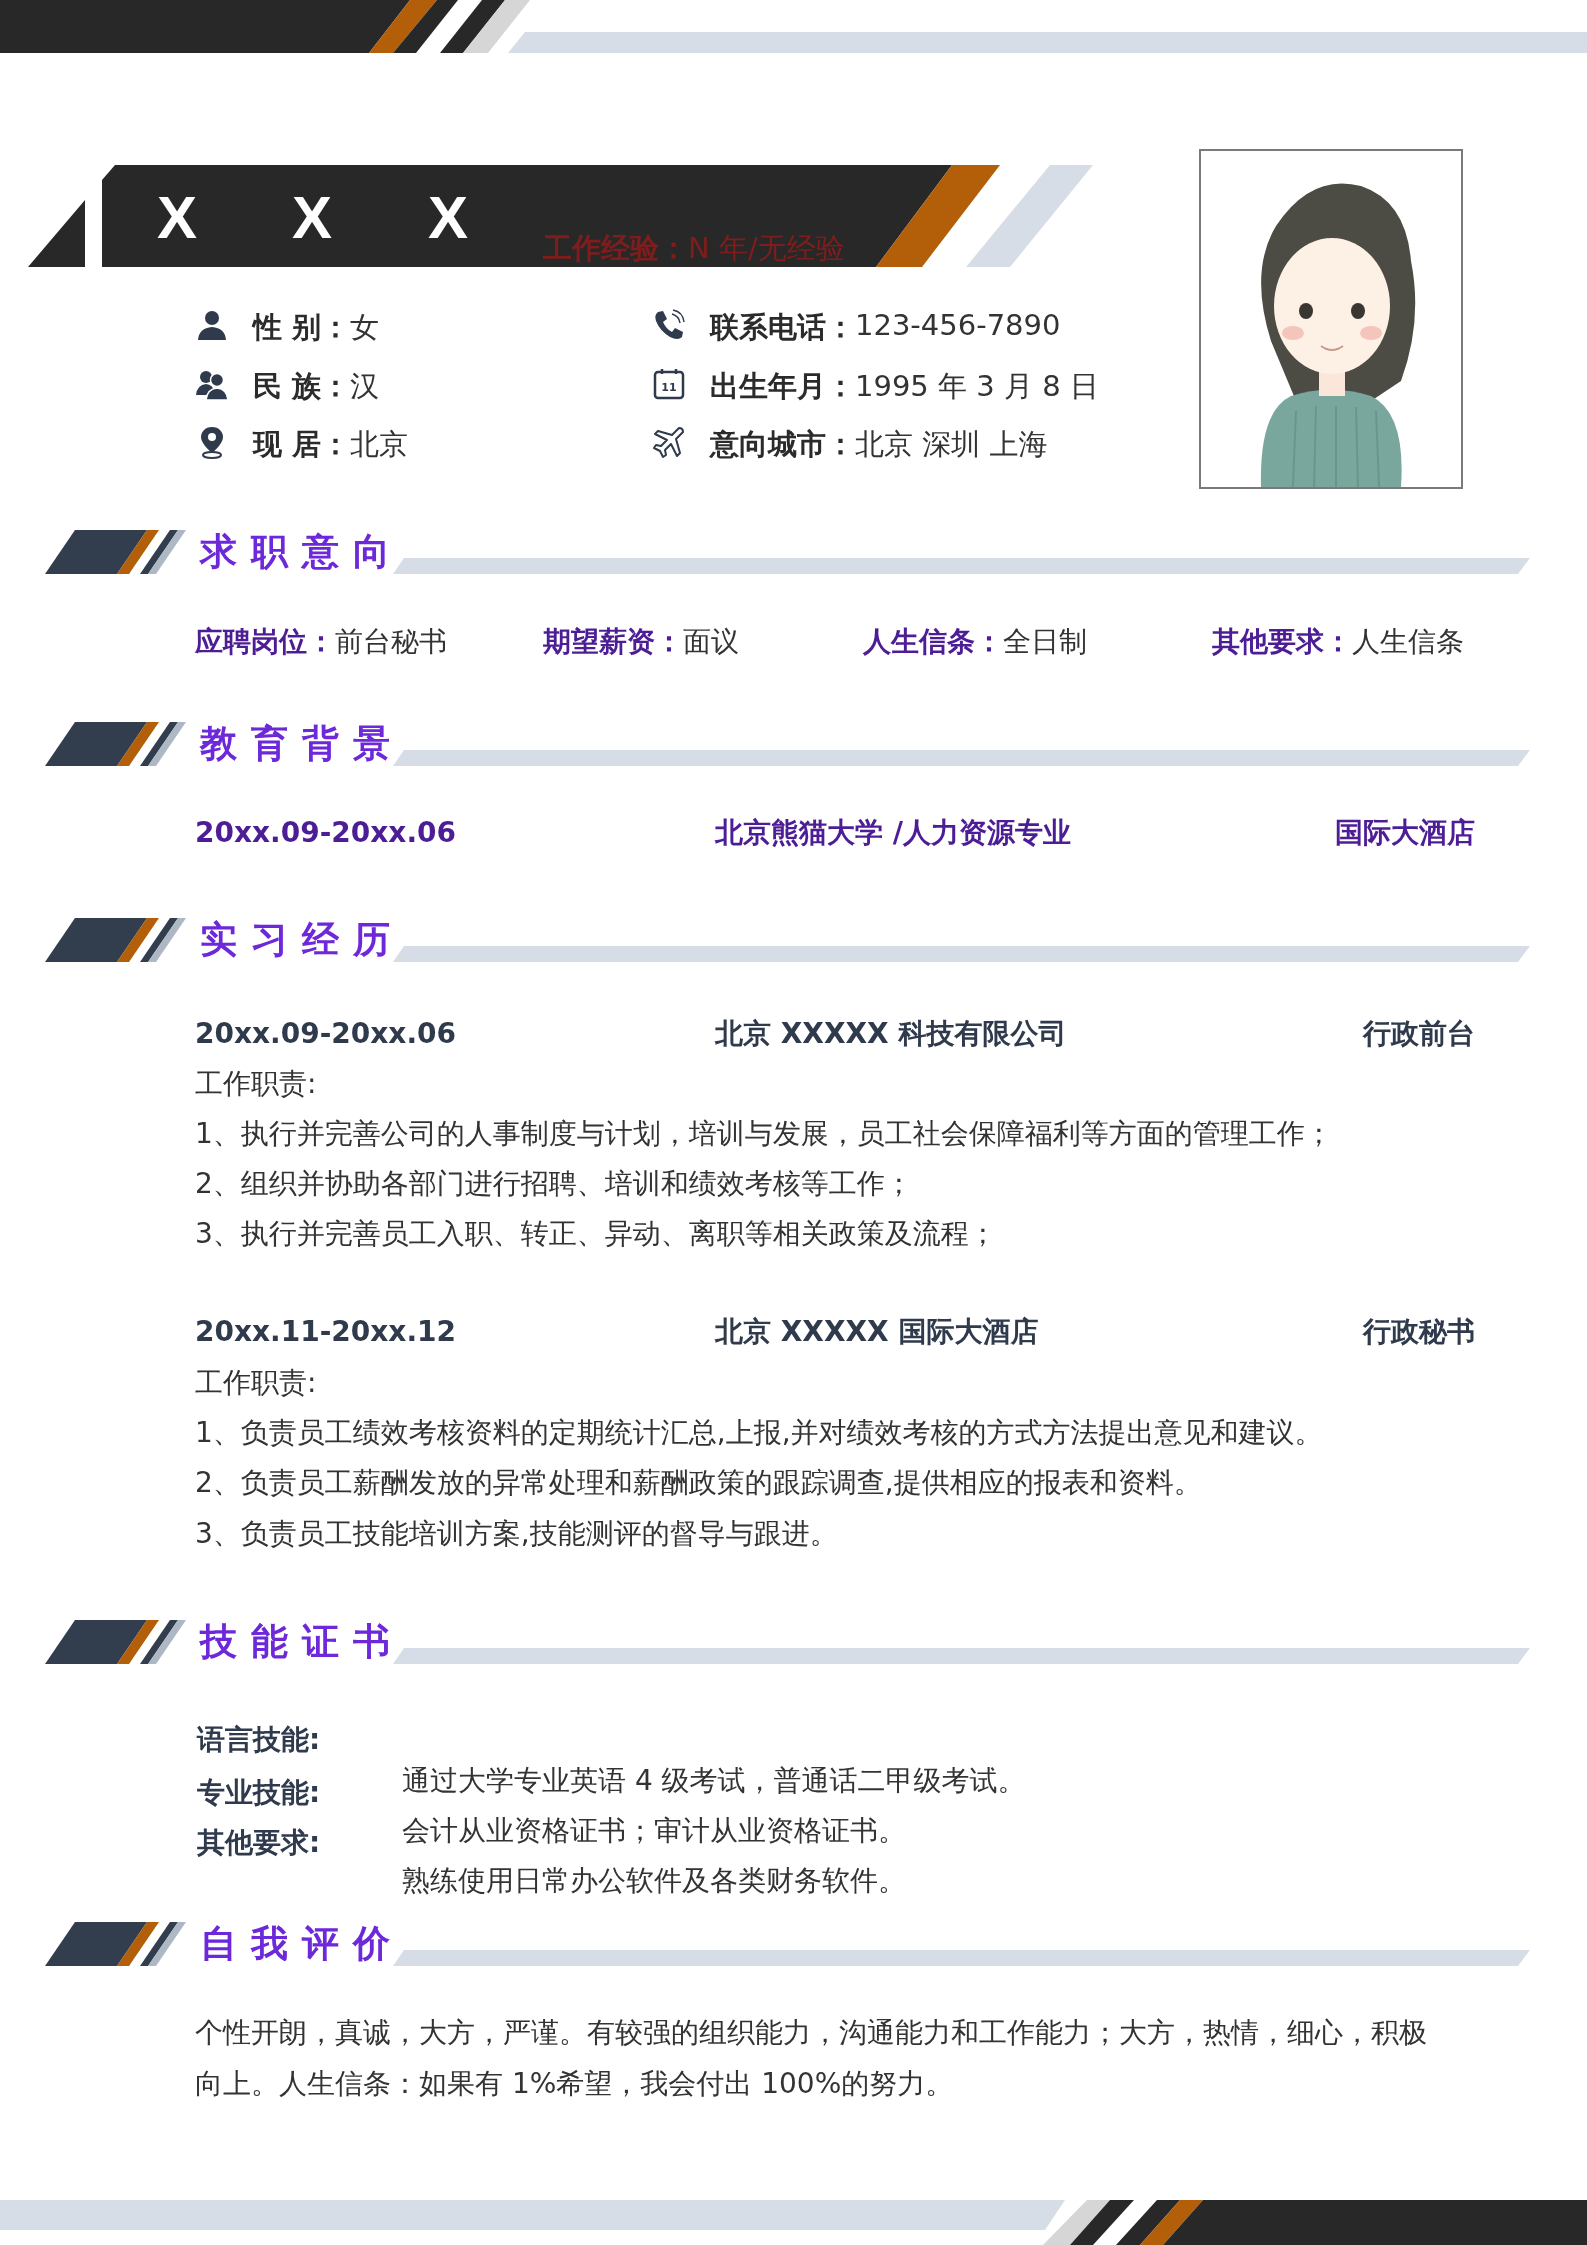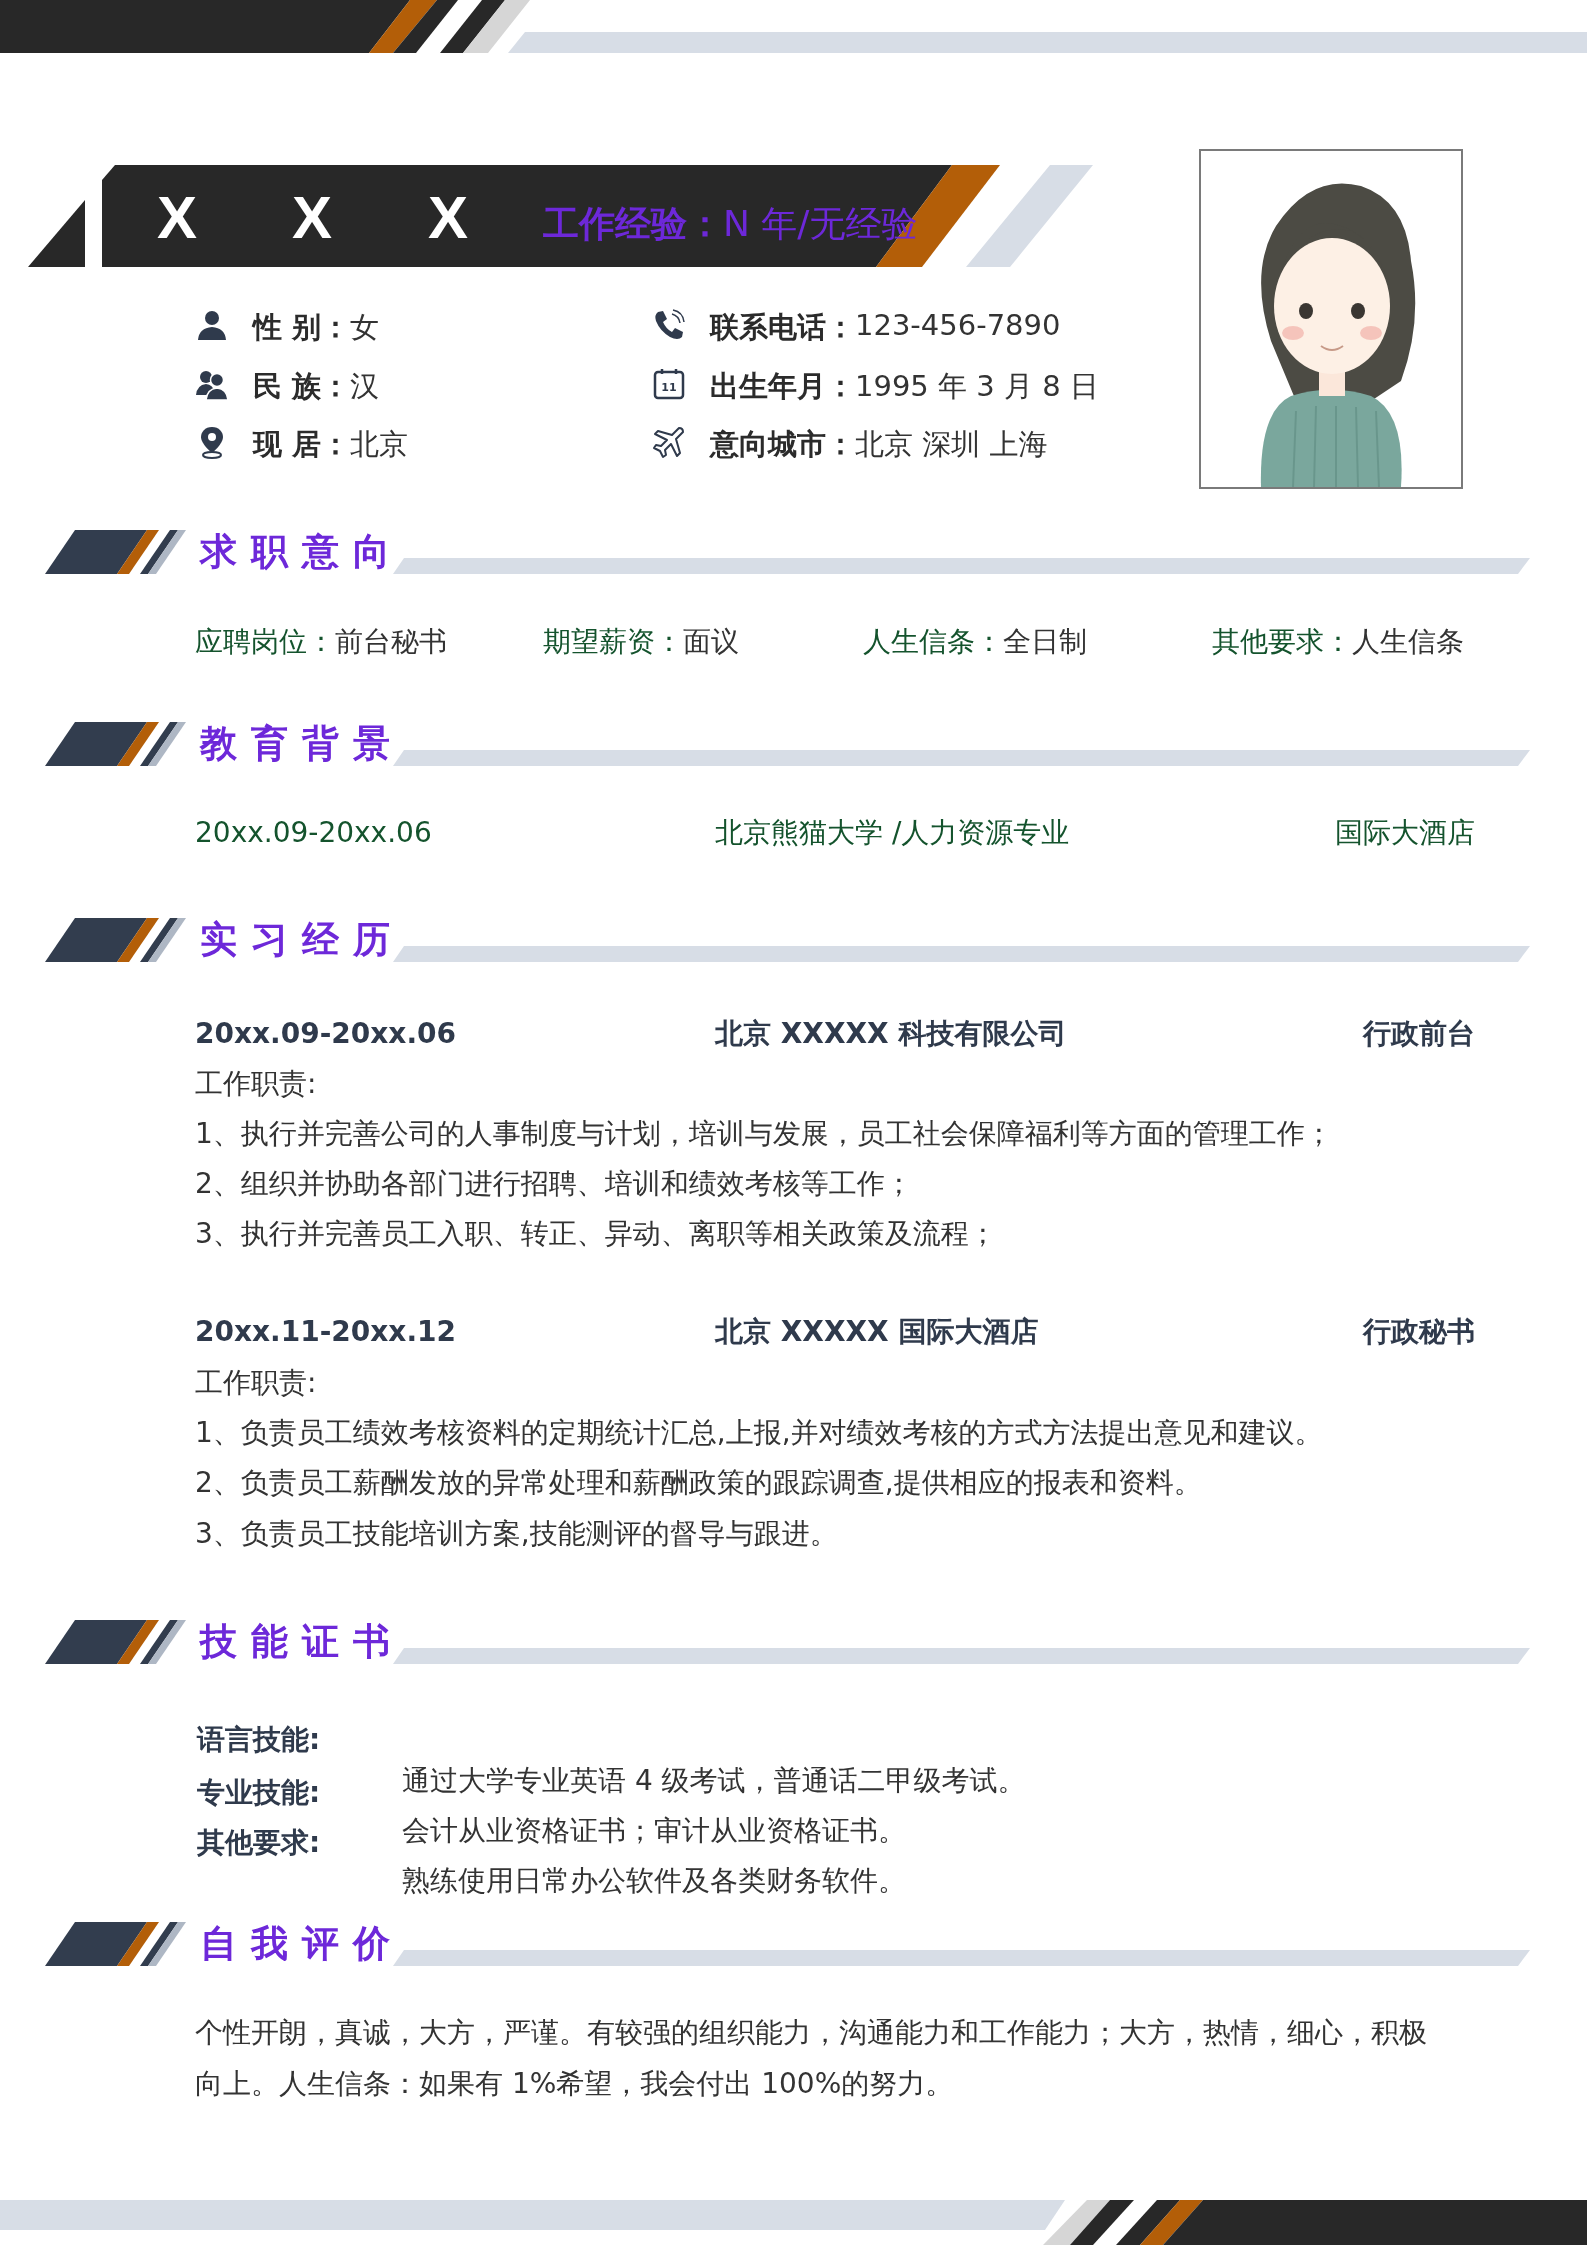--- a/index.html
+++ b/index.html
@@ -1,29 +1,29 @@
 <!DOCTYPE html>
 <html><head>
 <meta charset="utf-8">
 <style>
   html,body{margin:0;padding:0;}
   body{width:1587px;height:2245px;position:relative;background:#ffffff;overflow:hidden;
        font-family:"DejaVu Sans","Liberation Sans",sans-serif;color:#333333;}
   .abs{position:absolute;}
   svg.deco{position:absolute;left:0;top:0;}
   .name-x{position:absolute;top:188px;color:#fff;font-family:"Liberation Sans",sans-serif;font-weight:bold;font-size:60px;line-height:60px;}
-  .exp-label{position:absolute;left:543px;top:206px;color:#6d28d9;font-size:36px;line-height:36px;white-space:nowrap;}
+  .exp-label{position:absolute;left:543px;top:230px;color:#7f1d1d;font-size:29px;line-height:36px;white-space:nowrap;}
   .exp-label b{font-weight:bold;}
   .info-row{position:absolute;height:40px;display:flex;font-size:29px;white-space:nowrap;color:#333;}
   .info-row .ico{width:34px;height:34px;display:inline-block;margin-right:24px;}
   .info-row .lbl{font-weight:bold;color:#2b2b2b;letter-spacing:0;}
   .photo{position:absolute;left:1199px;top:149px;width:260px;height:336px;border:2px solid #7a7a7a;background:#fff;overflow:hidden;}
   .sec-title{position:absolute;left:194px;font-size:37px;font-weight:bold;color:#6d28d9;letter-spacing:14px;line-height:44px;white-space:nowrap;margin-left:6px;}
   .row{position:absolute;left:195px;width:1280px;font-size:28px;line-height:40px;white-space:nowrap;}
-  .row .b{font-weight:normal;color:#14532d;}
+  .row .b{font-weight:bold;color:#4c1d95;}
   .navy{color:#2f3a4c;font-weight:bold;}
   .text-line{position:absolute;left:195px;font-size:28px;line-height:40px;white-space:nowrap;color:#333;}
   .skill-lbl{position:absolute;left:197px;font-size:28px;line-height:40px;font-weight:bold;color:#2f3a4c;white-space:nowrap;}
   .skill-val{position:absolute;left:402px;font-size:28px;line-height:40px;color:#333;white-space:nowrap;margin-top:38px;}
 </style>
 </head>
 <body>
 
 <svg class="deco" width="1587" height="60" viewBox="0 0 1587 60">
   <polygon points="0,0 410,0 369,53 0,53" fill="#282828"></polygon>

